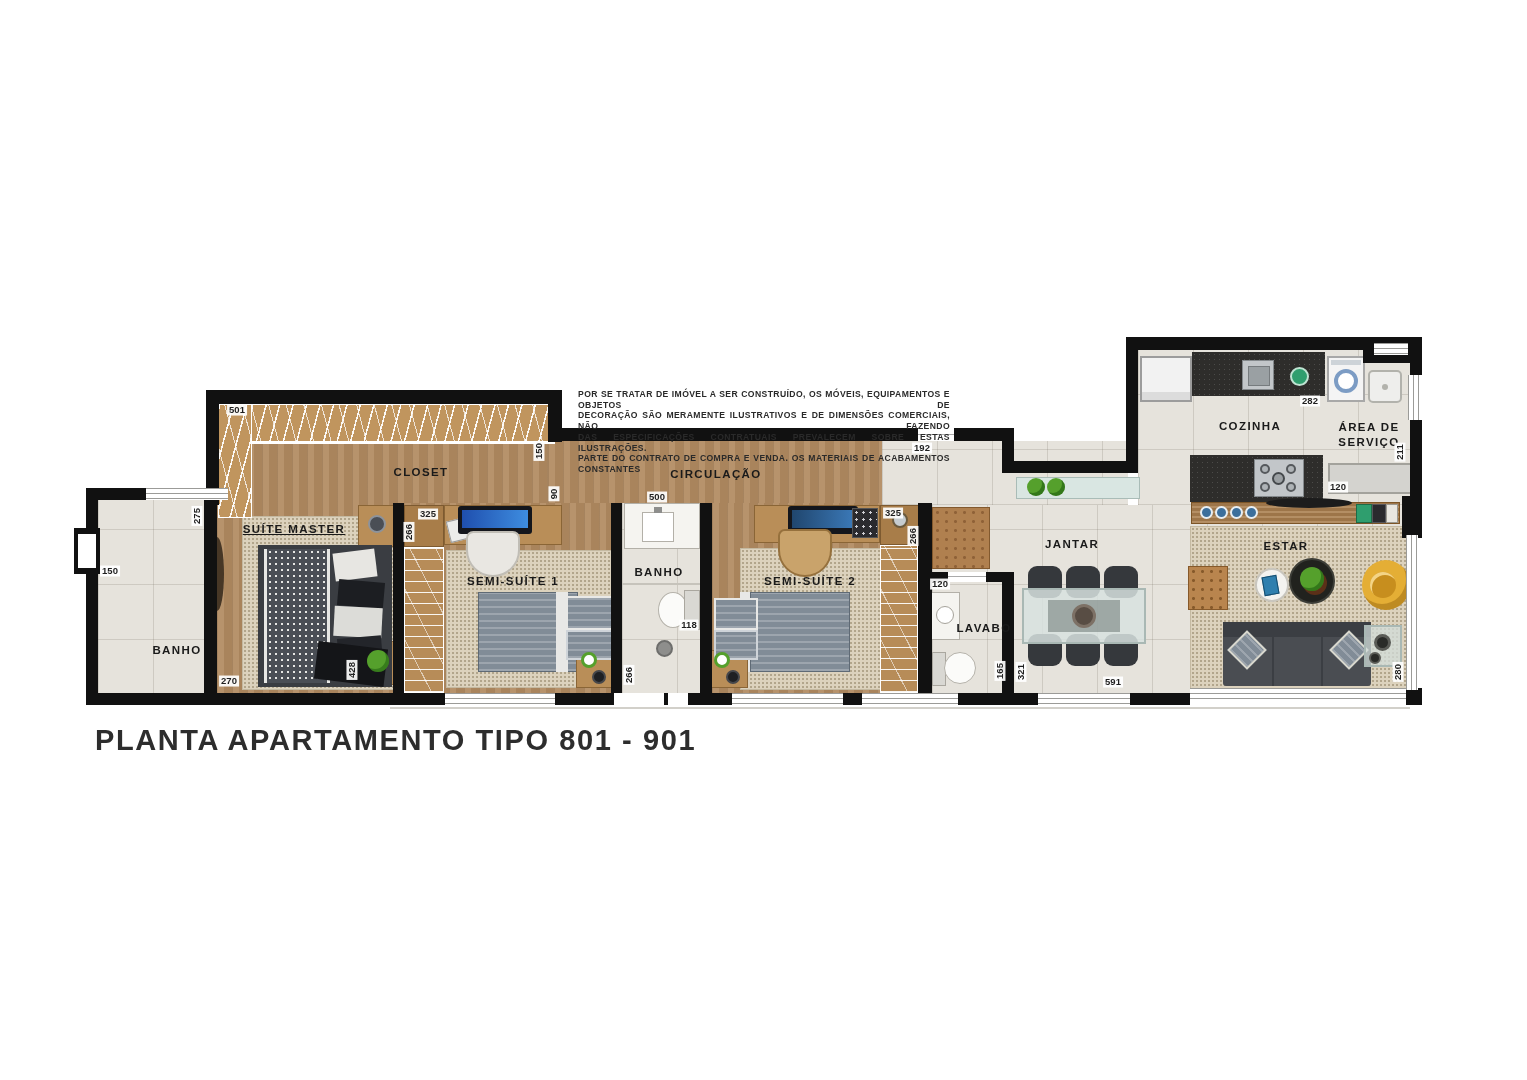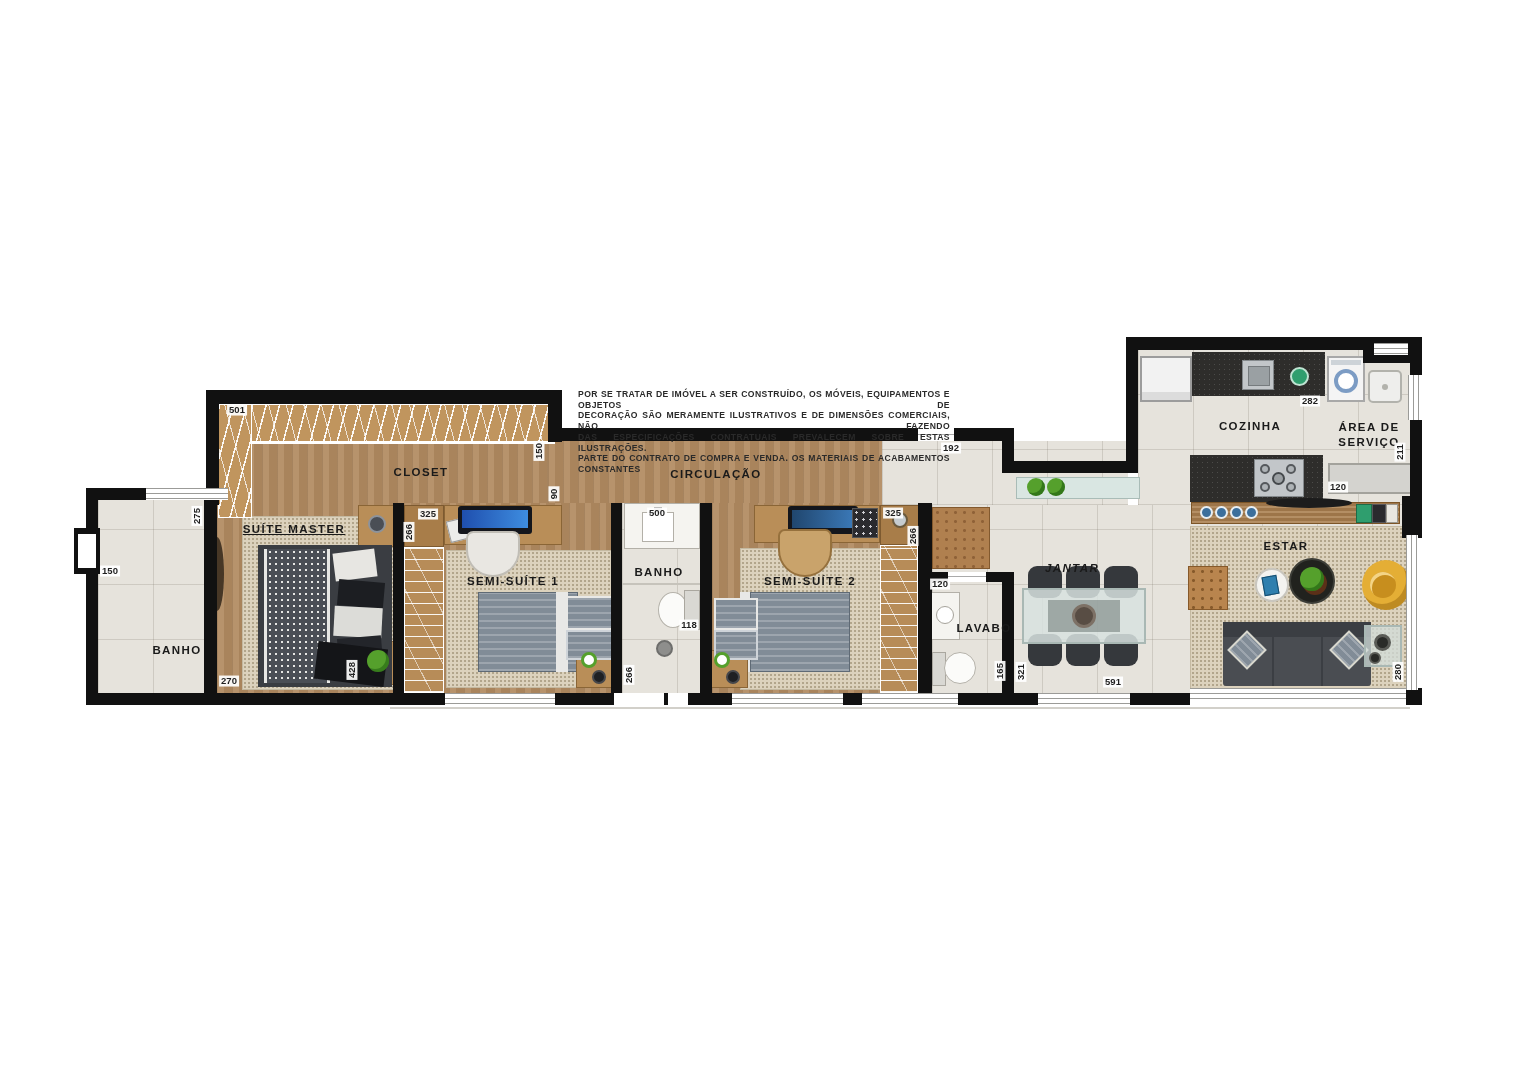--- a/index.html
+++ b/index.html
@@ -233,56 +233,57 @@
   <div class="wall" style="left:204px;top:500px;width:13px;height:200px;"></div>
   <div class="wall" style="left:393px;top:503px;width:11px;height:192px;"></div>
   <div class="wall" style="left:611px;top:503px;width:11px;height:192px;"></div>
   <div class="wall" style="left:700px;top:503px;width:12px;height:192px;"></div>
   <div class="wall" style="left:918px;top:503px;width:14px;height:192px;"></div>
   <div class="wall" style="left:928px;top:572px;width:86px;height:10px;"></div>
   <div class="door-gap" style="left:948px;top:572px;width:38px;height:10px;"></div>
   <div class="wall" style="left:1002px;top:572px;width:12px;height:133px;"></div>
   <div class="abs" style="left:390px;top:707px;width:1020px;height:2px;background:#d2d0ca;z-index:2;"></div>
 
+  <div class="title">PLANTA APARTAMENTO TIPO 801 - 901</div>
 
   <div class="disclaimer">
     <div>POR SE TRATAR DE IMÓVEL A SER CONSTRUÍDO, OS MÓVEIS, EQUIPAMENTOS E OBJETOS DE</div>
     <div>DECORAÇÃO SÃO MERAMENTE ILUSTRATIVOS E DE DIMENSÕES COMERCIAIS, NÃO FAZENDO</div>
     <div>DAS ESPECIFICAÇÕES CONTRATUAIS PREVALECEM SOBRE ESTAS ILUSTRAÇÕES.</div>
     <div>PARTE DO CONTRATO DE COMPRA E VENDA. OS MATERIAIS DE ACABAMENTOS CONSTANTES</div>
   </div>
 
   <div class="room-label" style="left:177px;top:650px;">BANHO</div>
   <div class="room-label" style="left:294px;top:529px;text-decoration:underline;">SUÍTE MASTER</div>
   <div class="room-label" style="left:421px;top:472px;">CLOSET</div>
   <div class="room-label" style="left:513px;top:581px;">SEMI-SUÍTE 1</div>
   <div class="room-label" style="left:716px;top:474px;">CIRCULAÇÃO</div>
   <div class="room-label" style="left:659px;top:572px;">BANHO</div>
   <div class="room-label" style="left:810px;top:581px;">SEMI-SUÍTE 2</div>
   <div class="room-label" style="left:984px;top:628px;">LAVABO</div>
-  <div class="room-label" style="left:1072px;top:568px;font-style:italic;">JANTAR</div>
+  <div class="room-label" style="left:1072px;top:544px;">JANTAR</div>
   <div class="room-label" style="left:1250px;top:426px;">COZINHA</div>
   <div class="room-label" style="left:1369px;top:435px;white-space:normal;width:86px;text-align:center;line-height:1.3;">ÁREA DE SERVIÇO</div>
   <div class="room-label" style="left:1286px;top:546px;">ESTAR</div>
 
   <span class="dim" style="left:237px;top:410px;">501</span>
   <span class="dim dim-v" style="left:539px;top:451px;">150</span>
   <span class="dim dim-v" style="left:554px;top:494px;">90</span>
   <span class="dim dim-v" style="left:197px;top:516px;">275</span>
   <span class="dim" style="left:110px;top:571px;">150</span>
   <span class="dim" style="left:229px;top:681px;">270</span>
   <span class="dim dim-v" style="left:352px;top:670px;">428</span>
   <span class="dim" style="left:428px;top:514px;">325</span>
   <span class="dim dim-v" style="left:409px;top:532px;">266</span>
-  <span class="dim" style="left:657px;top:497px;margin-top:16px;">500</span>
+  <span class="dim" style="left:657px;top:497px;">500</span>
   <span class="dim" style="left:689px;top:625px;">118</span>
   <span class="dim dim-v" style="left:629px;top:675px;">266</span>
   <span class="dim" style="left:893px;top:513px;">325</span>
   <span class="dim dim-v" style="left:913px;top:536px;">266</span>
-  <span class="dim" style="left:951px;top:448px;">192</span>
+  <span class="dim" style="left:922px;top:448px;">192</span>
   <span class="dim" style="left:940px;top:584px;">120</span>
   <span class="dim dim-v" style="left:1000px;top:671px;">165</span>
   <span class="dim dim-v" style="left:1021px;top:672px;">321</span>
   <span class="dim" style="left:1113px;top:682px;">591</span>
   <span class="dim" style="left:1310px;top:401px;">282</span>
   <span class="dim dim-v" style="left:1400px;top:452px;">211</span>
   <span class="dim" style="left:1338px;top:487px;">120</span>
   <span class="dim dim-v" style="left:1398px;top:672px;">280</span>
 
 </div>

